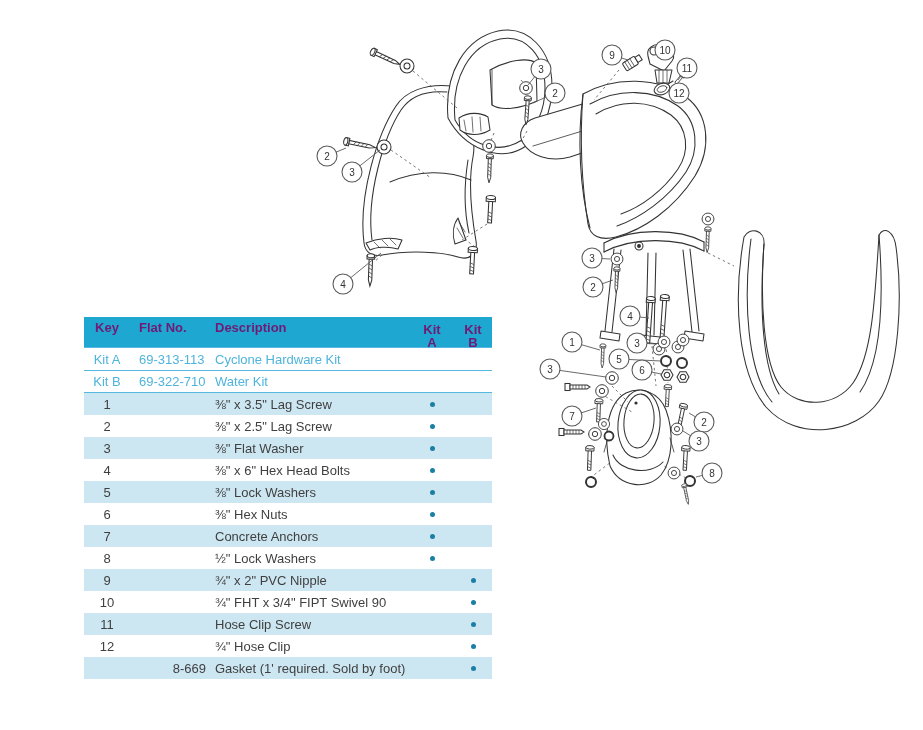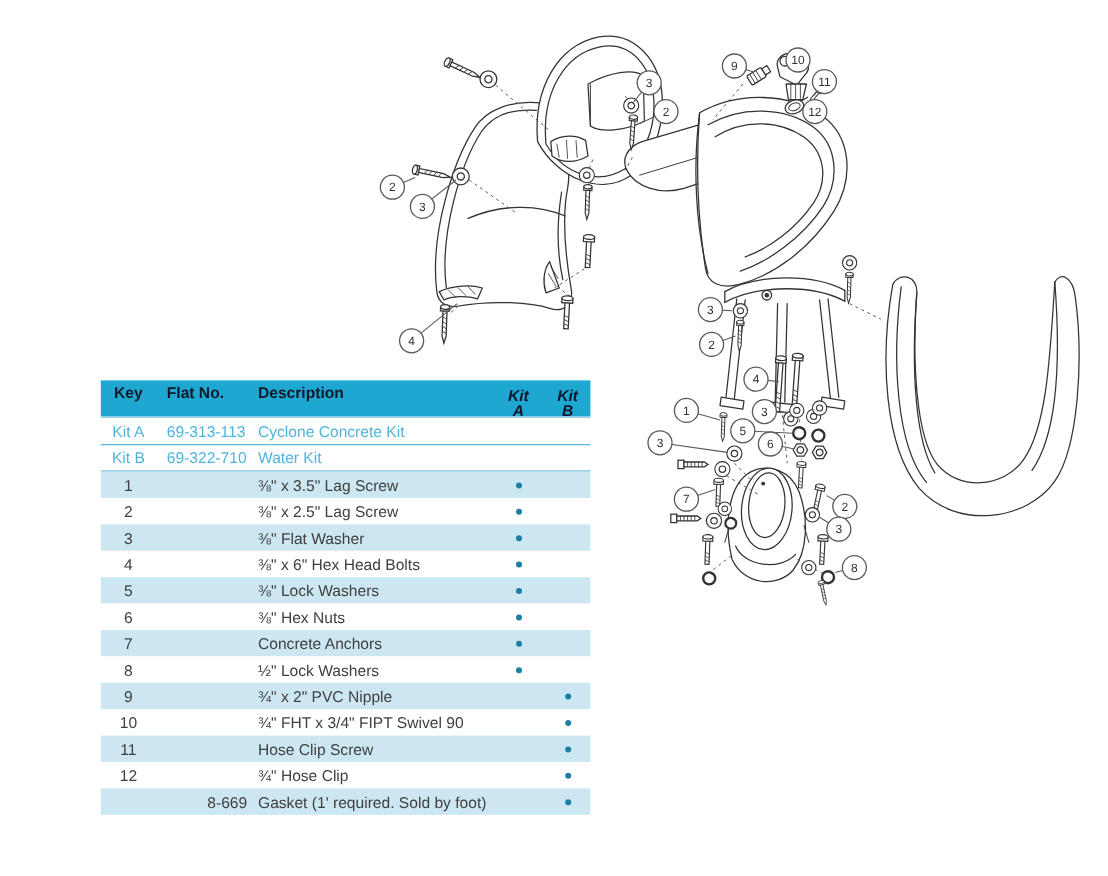--- a/index.html
+++ b/index.html
@@ -3,29 +3,29 @@
 <meta charset="utf-8">
 <style>
   html,body{margin:0;padding:0;background:#fff;}
   .page{position:relative;width:923px;height:730px;background:#fff;overflow:hidden;
         font-family:"Liberation Sans",sans-serif;}
   #diagram{position:absolute;left:0;top:0;}
 
   
   .parts-table{position:absolute;left:84px;top:317px;width:408px;font-size:13px;color:#3f3f3f;}
   .trow{display:grid;grid-template-columns:46px 84px 196px 44px 38px;align-items:center;}
-  .thead{background:#1ea7d1;color:#0f172a;font-weight:bold;height:30px;box-sizing:border-box;
+  .thead{background:#1ea7d1;color:#701a75;font-weight:bold;height:30px;box-sizing:border-box;
          align-items:start;}
   .thead .cell{padding-top:4px;line-height:13px;}
   .thead .c-kit{white-space:pre-line;text-align:center;}
   .c-key{text-align:center;}
   .c-part{padding-left:9px;}
   .c-part.pr{padding-left:0;text-align:right;padding-right:8px;}
   .c-desc{padding-left:1px;}
-  .c-kit{display:flex;justify-content:center;align-items:center;height:100%;font-style:italic;}
+  .c-kit{display:flex;justify-content:center;align-items:center;height:100%;}
   .kitrow{height:23px;box-sizing:border-box;color:#4fb4dc;border-top:1px solid #56b8de;background:#fff;}
   .kitrow.last{border-bottom:1px solid #56b8de;}
   .drow{height:22px;background:#fff;}
   .drow.alt{background:#cde7f2;}
   .dot{width:5px;height:5px;border-radius:50%;background:#1a7fa5;}
 </style>
 </head>
 <body>
 
 <div class="page">
@@ -339,21 +339,21 @@
       <div class="cell c-desc">Description</div>
       <div class="cell c-kit">Kit
 A</div>
       <div class="cell c-kit">Kit
 B</div>
     </div>
     <div id="tbody">
         <div class="trow kitrow">
           <div class="cell c-key">Kit A</div>
           <div class="cell c-part">69-313-113</div>
-          <div class="cell c-desc">Cyclone Concrete Kit</div>
+          <div class="cell c-desc">Cyclone Hardware Kit</div>
           <div class="cell c-kit"></div>
           <div class="cell c-kit"></div>
         </div>
         <div class="trow kitrow last">
           <div class="cell c-key">Kit B</div>
           <div class="cell c-part">69-322-710</div>
           <div class="cell c-desc">Water Kit</div>
           <div class="cell c-kit"></div>
           <div class="cell c-kit"></div>
         </div>

